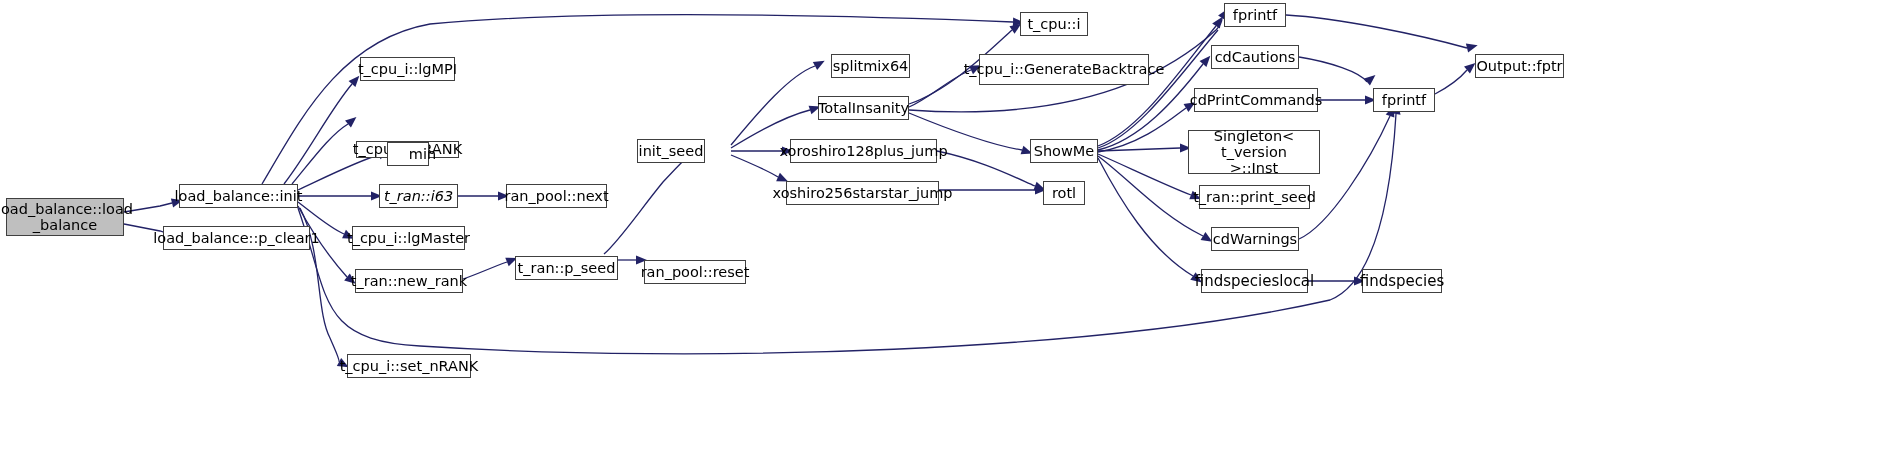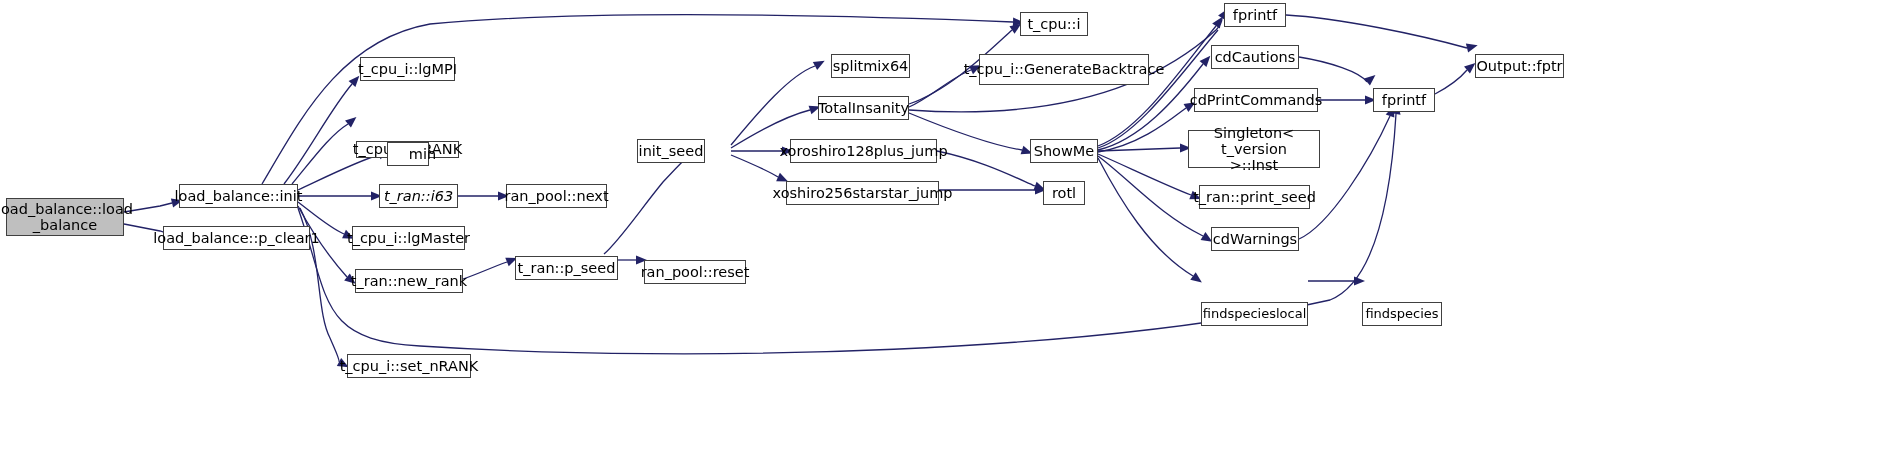--- a/index.html
+++ b/index.html
@@ -36,22 +36,21 @@
     font-size: 14.5px;
     line-height: 1.12;
     white-space: pre-line;
     z-index: 5;
   }
   .node.root {
     background: #bfbfbf;
     border-color: #404040;
   }
   .node.small {
-    font-size: 13px;
-    margin-top: 33px;
+    font-size: 15px;
   }
   .node-label {
     display: block;
     padding: 0 4px;
   }
 </style>
 </head>
 <body>
 
 <div id="graph-root">
@@ -154,21 +153,21 @@
       <div class="node" style="left: 818px; top: 96px; width: 91px; height: 24px;"><span class="node-label">TotalInsanity</span></div>
       <div class="node" style="left: 790px; top: 139px; width: 147px; height: 24px;"><span class="node-label">xoroshiro128plus_jump</span></div>
       <div class="node" style="left: 786px; top: 181px; width: 153px; height: 24px;"><span class="node-label">xoshiro256starstar_jump</span></div>
       <div class="node" style="left: 1020px; top: 12px; width: 68px; height: 24px;"><span class="node-label">t_cpu::i</span></div>
       <div class="node" style="left: 979px; top: 54px; width: 170px; height: 31px;"><span class="node-label">t_cpu_i::GenerateBacktrace</span></div>
       <div class="node" style="left: 1030px; top: 139px; width: 68px; height: 24px;"><span class="node-label">ShowMe</span></div>
       <div class="node" style="left: 1043px; top: 181px; width: 42px; height: 24px;"><span class="node-label">rotl</span></div>
       <div class="node" style="left: 1224px; top: 3px; width: 62px; height: 24px;"><span class="node-label">fprintf</span></div>
       <div class="node" style="left: 1211px; top: 45px; width: 88px; height: 24px;"><span class="node-label">cdCautions</span></div>
       <div class="node" style="left: 1194px; top: 88px; width: 124px; height: 24px;"><span class="node-label">cdPrintCommands</span></div>
-      <div class="node" style="left: 1188px; top: 130px; width: 132px; height: 38px; text-align: center;"><span class="node-label">Singleton&lt; t_version
+      <div class="node" style="left: 1188px; top: 130px; width: 132px; height: 44px; text-align: center;"><span class="node-label">Singleton&lt; t_version
 &gt;::Inst</span></div>
       <div class="node" style="left: 1199px; top: 185px; width: 111px; height: 24px;"><span class="node-label">t_ran::print_seed</span></div>
       <div class="node" style="left: 1211px; top: 227px; width: 88px; height: 24px;"><span class="node-label">cdWarnings</span></div>
       <div class="node small" style="left: 1201px; top: 269px; width: 107px; height: 24px;"><span class="node-label">findspecieslocal</span></div>
       <div class="node small" style="left: 1362px; top: 269px; width: 80px; height: 24px;"><span class="node-label">findspecies</span></div>
       <div class="node" style="left: 1373px; top: 88px; width: 62px; height: 24px;"><span class="node-label">fprintf</span></div>
       <div class="node" style="left: 1475px; top: 54px; width: 89px; height: 24px;"><span class="node-label">Output::fptr</span></div>
     </div>
 </div>
 

